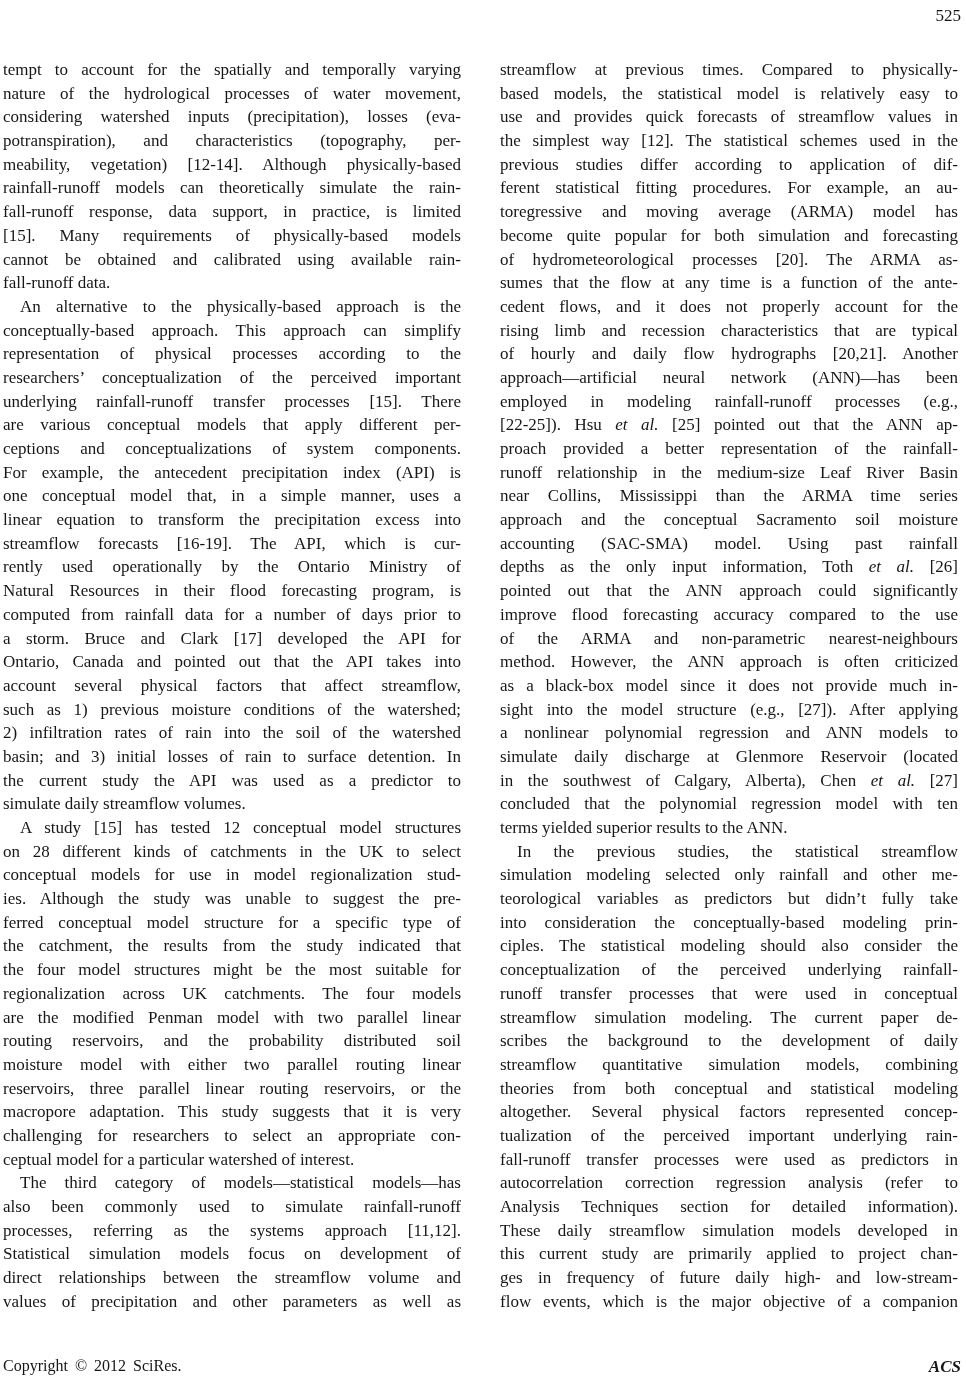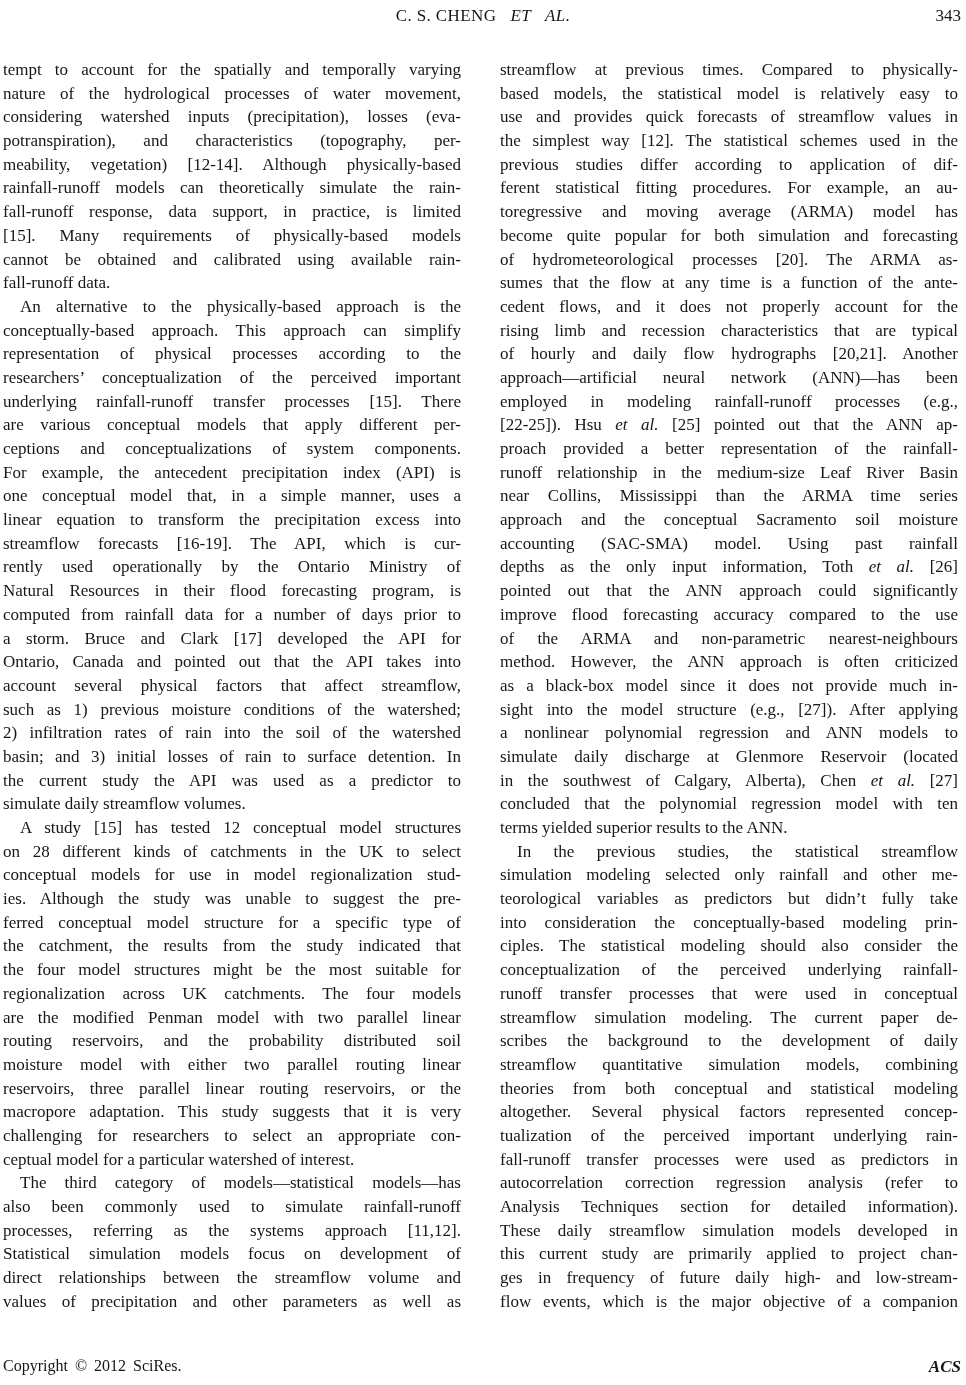--- a/index.html
+++ b/index.html
@@ -66,25 +66,22 @@
     font-size: 17px;
     font-weight: bold;
     font-style: italic;
   }
 </style>
 </head>
 <body>
 
 <div class="page">
 
-  <div class="running-head">
-    <span>C. S. CHENG</span><span class="etal">ET  AL.</span>
-  </div>
 
-  <div class="page-number">343</div>
+  <div class="page-number">525</div>
 
   <div class="body-columns">
     <div class="col"><div class="paragraph"><div class="line"><span>tempt to account for the spatially and temporally varying</span></div><div class="line"><span>nature of the hydrological processes of water movement,</span></div><div class="line"><span>considering watershed inputs (precipitation), losses (eva-</span></div><div class="line"><span>potranspiration), and characteristics (topography, per-</span></div><div class="line"><span>meability, vegetation) [12-14]. Although physically-based</span></div><div class="line"><span>rainfall-runoff models can theoretically simulate the rain-</span></div><div class="line"><span>fall-runoff response, data support, in practice, is limited</span></div><div class="line"><span>[15]. Many requirements of physically-based models</span></div><div class="line"><span>cannot be obtained and calibrated using available rain-</span></div><div class="line last"><span>fall-runoff data.</span></div></div><div class="paragraph"><div class="line indent"><span>An alternative to the physically-based approach is the</span></div><div class="line"><span>conceptually-based approach. This approach can simplify</span></div><div class="line"><span>representation of physical processes according to the</span></div><div class="line"><span>researchers’ conceptualization of the perceived important</span></div><div class="line"><span>underlying rainfall-runoff transfer processes [15]. There</span></div><div class="line"><span>are various conceptual models that apply different per-</span></div><div class="line"><span>ceptions and conceptualizations of system components.</span></div><div class="line"><span>For example, the antecedent precipitation index (API) is</span></div><div class="line"><span>one conceptual model that, in a simple manner, uses a</span></div><div class="line"><span>linear equation to transform the precipitation excess into</span></div><div class="line"><span>streamflow forecasts [16-19]. The API, which is cur-</span></div><div class="line"><span>rently used operationally by the Ontario Ministry of</span></div><div class="line"><span>Natural Resources in their flood forecasting program, is</span></div><div class="line"><span>computed from rainfall data for a number of days prior to</span></div><div class="line"><span>a storm. Bruce and Clark [17] developed the API for</span></div><div class="line"><span>Ontario, Canada and pointed out that the API takes into</span></div><div class="line"><span>account several physical factors that affect streamflow,</span></div><div class="line"><span>such as 1) previous moisture conditions of the watershed;</span></div><div class="line"><span>2) infiltration rates of rain into the soil of the watershed</span></div><div class="line"><span>basin; and 3) initial losses of rain to surface detention. In</span></div><div class="line"><span>the current study the API was used as a predictor to</span></div><div class="line last"><span>simulate daily streamflow volumes.</span></div></div><div class="paragraph"><div class="line indent"><span>A study [15] has tested 12 conceptual model structures</span></div><div class="line"><span>on 28 different kinds of catchments in the UK to select</span></div><div class="line"><span>conceptual models for use in model regionalization stud-</span></div><div class="line"><span>ies. Although the study was unable to suggest the pre-</span></div><div class="line"><span>ferred conceptual model structure for a specific type of</span></div><div class="line"><span>the catchment, the results from the study indicated that</span></div><div class="line"><span>the four model structures might be the most suitable for</span></div><div class="line"><span>regionalization across UK catchments. The four models</span></div><div class="line"><span>are the modified Penman model with two parallel linear</span></div><div class="line"><span>routing reservoirs, and the probability distributed soil</span></div><div class="line"><span>moisture model with either two parallel routing linear</span></div><div class="line"><span>reservoirs, three parallel linear routing reservoirs, or the</span></div><div class="line"><span>macropore adaptation. This study suggests that it is very</span></div><div class="line"><span>challenging for researchers to select an appropriate con-</span></div><div class="line last"><span>ceptual model for a particular watershed of interest.</span></div></div><div class="paragraph"><div class="line indent"><span>The third category of models—statistical models—has</span></div><div class="line"><span>also been commonly used to simulate rainfall-runoff</span></div><div class="line"><span>processes, referring as the systems approach [11,12].</span></div><div class="line"><span>Statistical simulation models focus on development of</span></div><div class="line"><span>direct relationships between the streamflow volume and</span></div><div class="line"><span>values of precipitation and other parameters as well as</span></div></div></div>
     <div class="col"><div class="paragraph"><div class="line"><span>streamflow at previous times. Compared to physically-</span></div><div class="line"><span>based models, the statistical model is relatively easy to</span></div><div class="line"><span>use and provides quick forecasts of streamflow values in</span></div><div class="line"><span>the simplest way [12]. The statistical schemes used in the</span></div><div class="line"><span>previous studies differ according to application of dif-</span></div><div class="line"><span>ferent statistical fitting procedures. For example, an au-</span></div><div class="line"><span>toregressive and moving average (ARMA) model has</span></div><div class="line"><span>become quite popular for both simulation and forecasting</span></div><div class="line"><span>of hydrometeorological processes [20]. The ARMA as-</span></div><div class="line"><span>sumes that the flow at any time is a function of the ante-</span></div><div class="line"><span>cedent flows, and it does not properly account for the</span></div><div class="line"><span>rising limb and recession characteristics that are typical</span></div><div class="line"><span>of hourly and daily flow hydrographs [20,21]. Another</span></div><div class="line"><span>approach—artificial neural network (ANN)—has been</span></div><div class="line"><span>employed in modeling rainfall-runoff processes (e.g.,</span></div><div class="line"><span>[22-25]). Hsu </span><i>et al.</i><span> [25] pointed out that the ANN ap-</span></div><div class="line"><span>proach provided a better representation of the rainfall-</span></div><div class="line"><span>runoff relationship in the medium-size Leaf River Basin</span></div><div class="line"><span>near Collins, Mississippi than the ARMA time series</span></div><div class="line"><span>approach and the conceptual Sacramento soil moisture</span></div><div class="line"><span>accounting (SAC-SMA) model. Using past rainfall</span></div><div class="line"><span>depths as the only input information, Toth </span><i>et al.</i><span> [26]</span></div><div class="line"><span>pointed out that the ANN approach could significantly</span></div><div class="line"><span>improve flood forecasting accuracy compared to the use</span></div><div class="line"><span>of the ARMA and non-parametric nearest-neighbours</span></div><div class="line"><span>method. However, the ANN approach is often criticized</span></div><div class="line"><span>as a black-box model since it does not provide much in-</span></div><div class="line"><span>sight into the model structure (e.g., [27]). After applying</span></div><div class="line"><span>a nonlinear polynomial regression and ANN models to</span></div><div class="line"><span>simulate daily discharge at Glenmore Reservoir (located</span></div><div class="line"><span>in the southwest of Calgary, Alberta), Chen </span><i>et al.</i><span> [27]</span></div><div class="line"><span>concluded that the polynomial regression model with ten</span></div><div class="line last"><span>terms yielded superior results to the ANN.</span></div></div><div class="paragraph"><div class="line indent"><span>In the previous studies, the statistical streamflow</span></div><div class="line"><span>simulation modeling selected only rainfall and other me-</span></div><div class="line"><span>teorological variables as predictors but didn’t fully take</span></div><div class="line"><span>into consideration the conceptually-based modeling prin-</span></div><div class="line"><span>ciples. The statistical modeling should also consider the</span></div><div class="line"><span>conceptualization of the perceived underlying rainfall-</span></div><div class="line"><span>runoff transfer processes that were used in conceptual</span></div><div class="line"><span>streamflow simulation modeling. The current paper de-</span></div><div class="line"><span>scribes the background to the development of daily</span></div><div class="line"><span>streamflow quantitative simulation models, combining</span></div><div class="line"><span>theories from both conceptual and statistical modeling</span></div><div class="line"><span>altogether. Several physical factors represented concep-</span></div><div class="line"><span>tualization of the perceived important underlying rain-</span></div><div class="line"><span>fall-runoff transfer processes were used as predictors in</span></div><div class="line"><span>autocorrelation correction regression analysis (refer to</span></div><div class="line"><span>Analysis Techniques section for detailed information).</span></div><div class="line"><span>These daily streamflow simulation models developed in</span></div><div class="line"><span>this current study are primarily applied to project chan-</span></div><div class="line"><span>ges in frequency of future daily high- and low-stream-</span></div><div class="line"><span>flow events, which is the major objective of a companion</span></div></div></div>
   </div>
 
   <div class="footer-copyright">Copyright © 2012 SciRes.</div>
 
   <div class="footer-journal">ACS</div>
 

